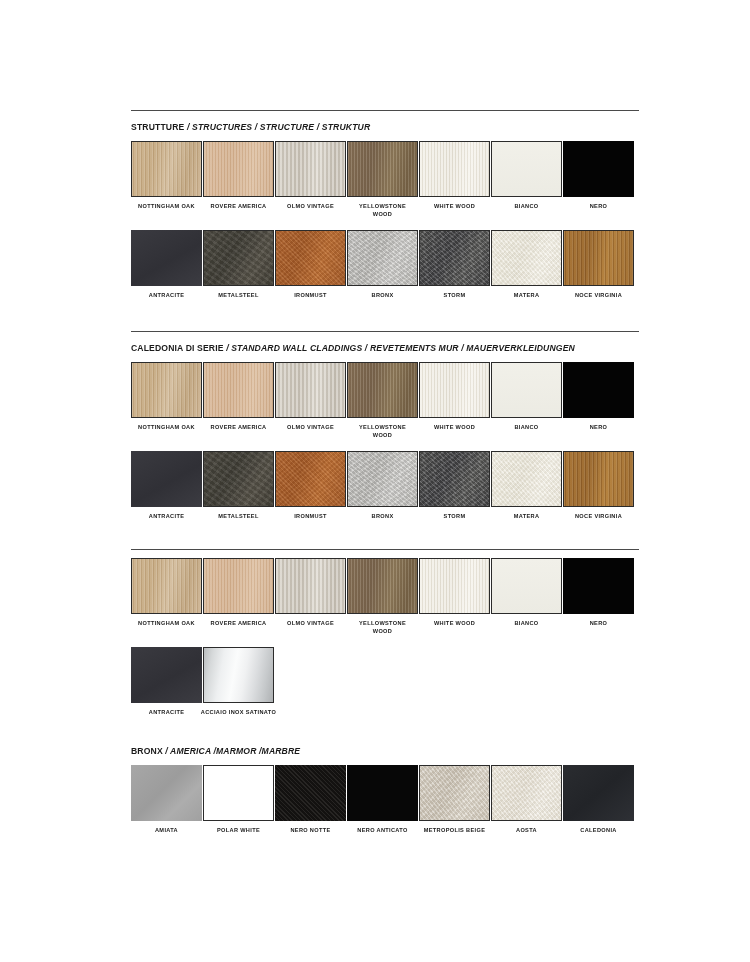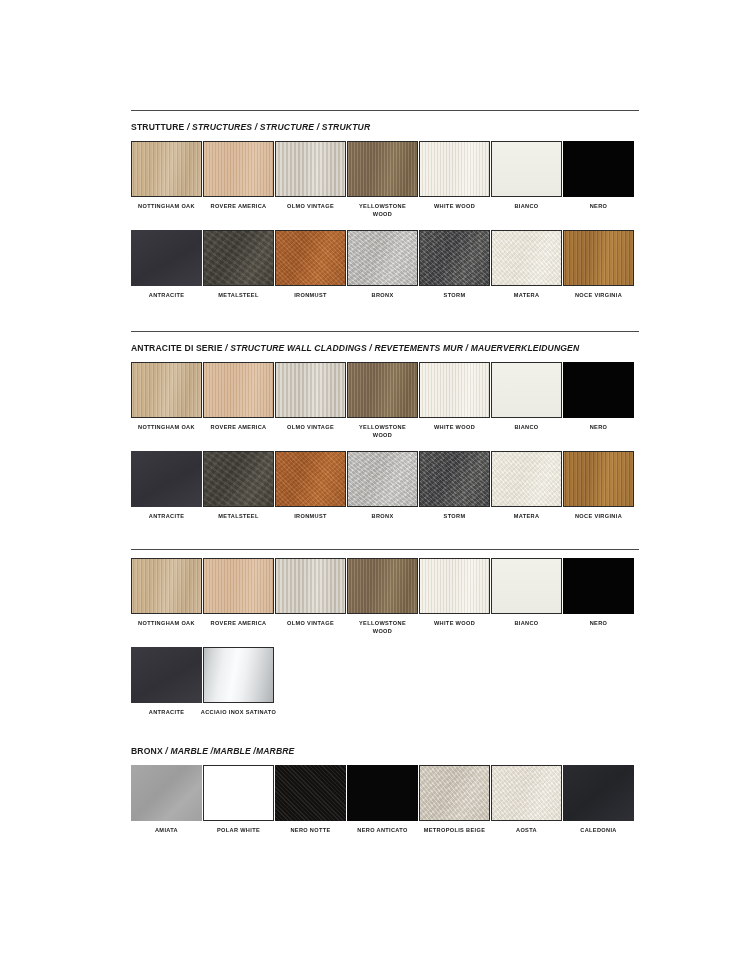--- a/index.html
+++ b/index.html
@@ -287,21 +287,21 @@
             <div class="tx t-noce"></div>
           </div>
           <div class="label">NOCE VIRGINIA</div>
         </div>
     </div>
   </div>
 
   <div class="section" style="top:331px;">
     <div class="divider"></div>
     <div class="sec-title" style="margin-top:10px;">
-      <span class="bold">ANTRACITE DI SERIE</span><span class="ital"> / STRUCTURE WALL CLADDINGS / REVETEMENTS MUR / MAUERVERKLEIDUNGEN</span>
+      <span class="bold">CALEDONIA DI SERIE</span><span class="ital"> / STANDARD WALL CLADDINGS / REVETEMENTS MUR / MAUERVERKLEIDUNGEN</span>
     </div>
     <div class="row" style="margin-top:8px;">
       <div class="cell">
           <div class="swatch">
             <div class="tx t-nottingham"></div>
           </div>
           <div class="label">NOTTINGHAM OAK</div>
         </div>
       <div class="cell">
           <div class="swatch">
@@ -445,21 +445,21 @@
           <div class="swatch">
             <div class="tx t-inox"></div>
           </div>
           <div class="label">ACCIAIO INOX SATINATO</div>
         </div>
     </div>
   </div>
 
   <div class="section" style="top:745px;">
     <div class="sec-title">
-      <span class="bold">BRONX</span><span class="ital"> / MARBLE /MARBLE /MARBRE</span>
+      <span class="bold">BRONX</span><span class="ital"> / AMERICA /MARMOR /MARBRE</span>
     </div>
     <div class="row" style="margin-top:8px;">
       <div class="cell">
           <div class="swatch nob">
             <div class="tx t-amiata"></div>
           </div>
           <div class="label">AMIATA</div>
         </div>
       <div class="cell">
           <div class="swatch">

